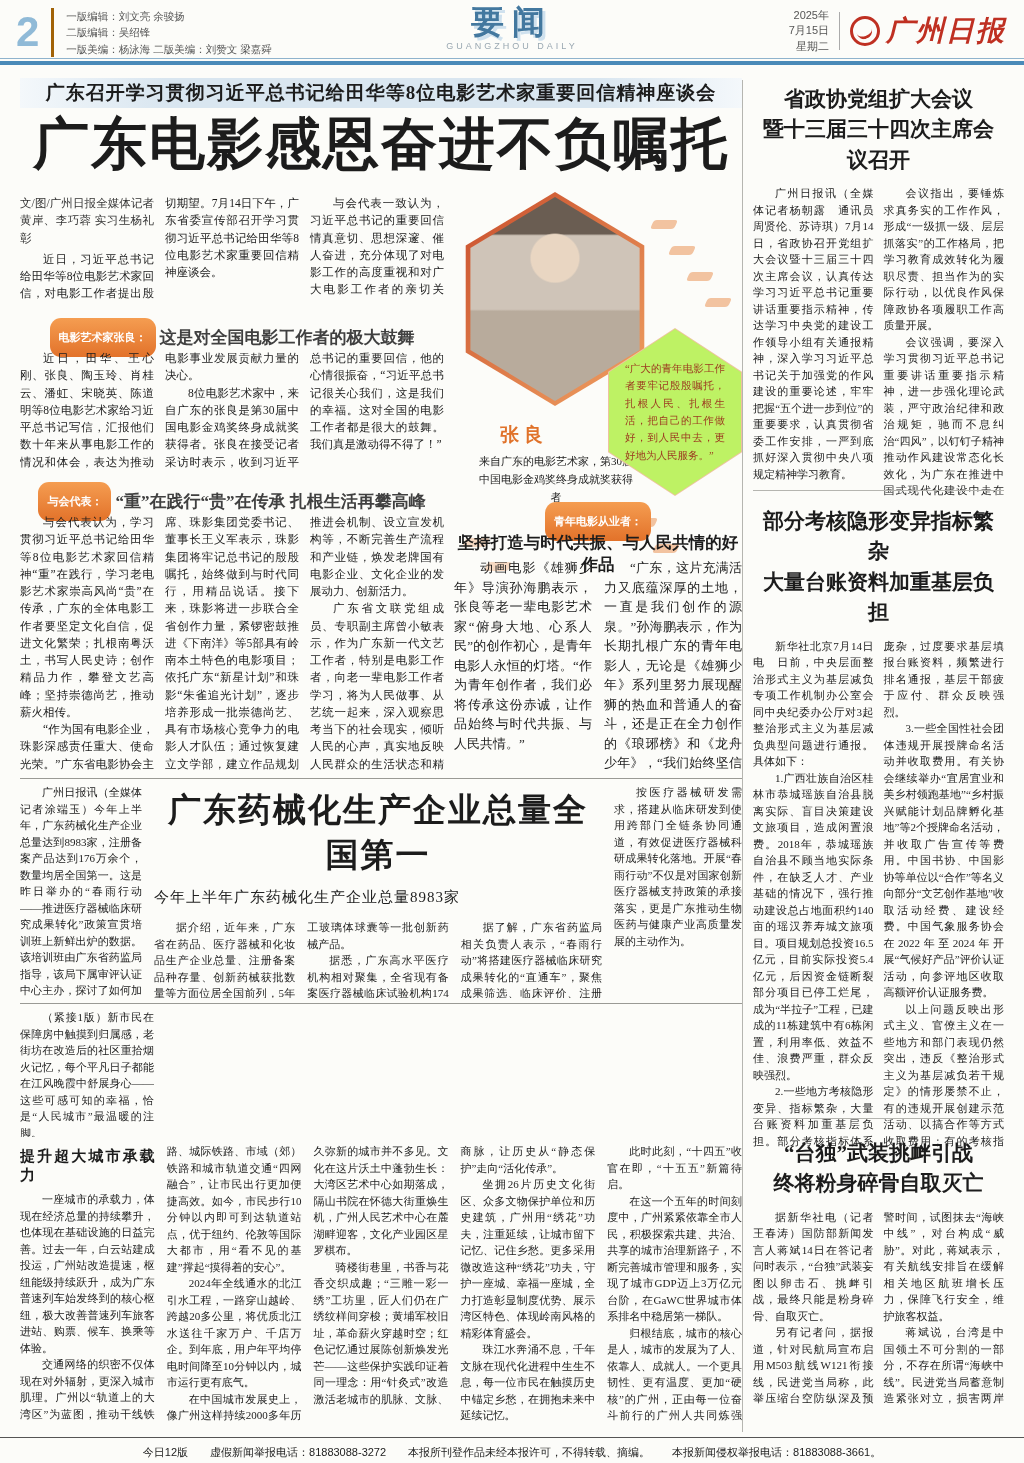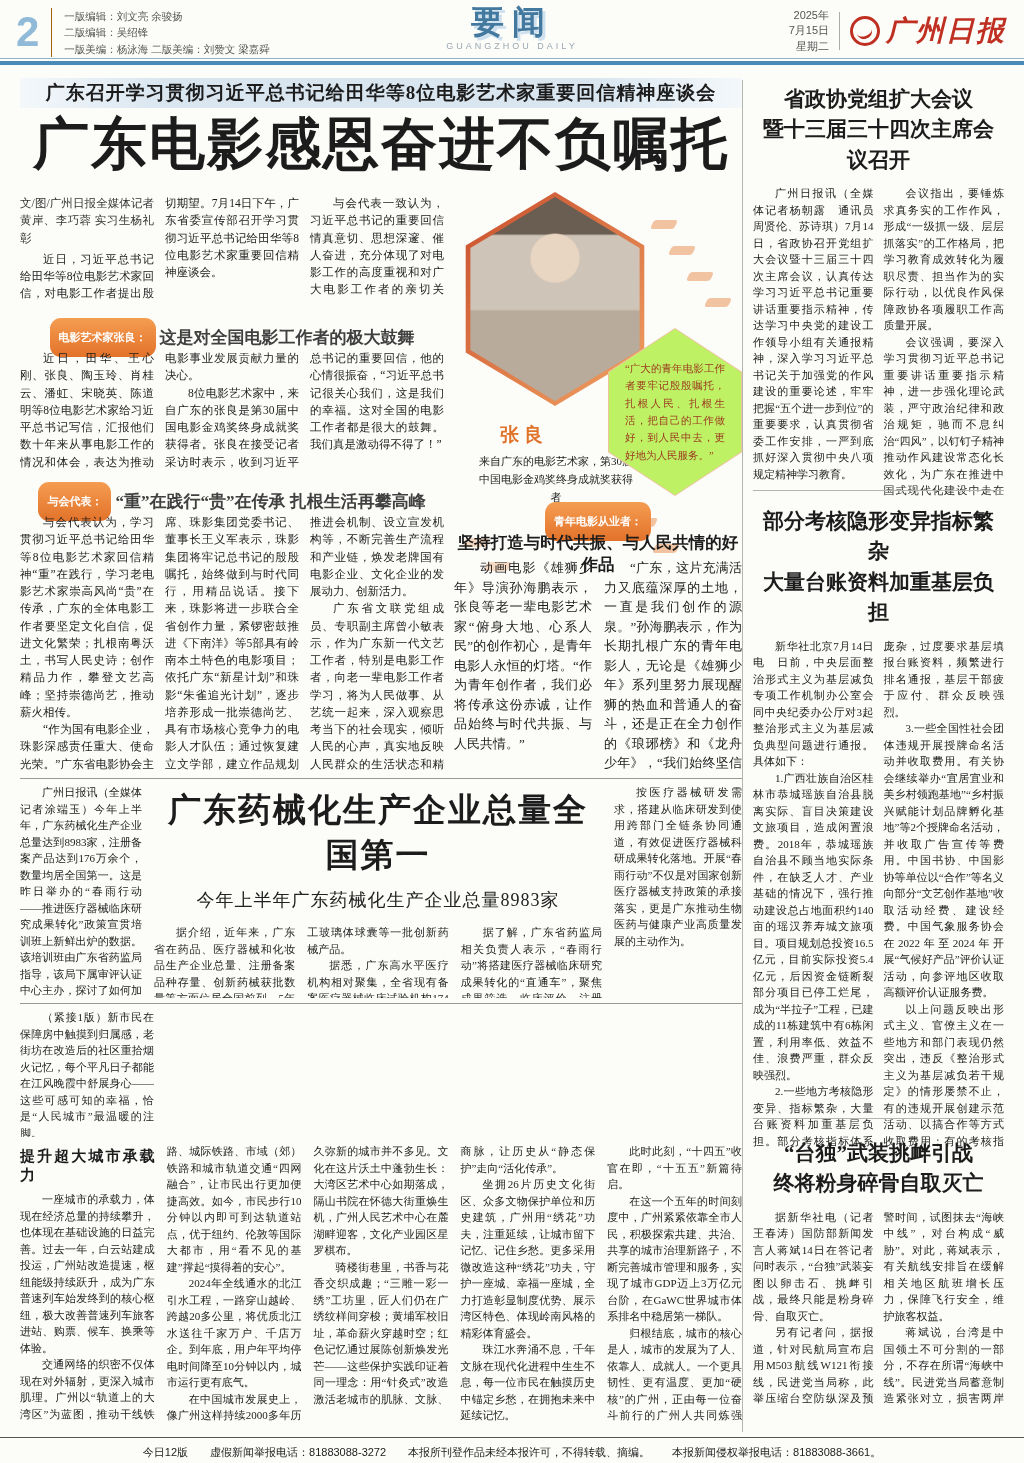--- a/index.html
+++ b/index.html
@@ -6,21 +6,21 @@
   html,body { background:#d8d8d4; }
   .page {
     position:relative; width:1024px; height:1463px; margin:0 auto;
     background:#fcfcf9; color:#1c1c1c; overflow:hidden;
     font-family:"Liberation Serif","DejaVu Serif",serif;
   }
   
   .hdr { position:absolute; top:0; left:0; width:1024px; height:62px; }
   .hdr-left { position:absolute; left:16px; top:8px; display:flex; align-items:center; gap:12px; }
   .pagenum { font-family:"Liberation Sans",sans-serif; font-size:42px; font-weight:bold; color:#90bad7; line-height:1; }
-  .editors { border-left:1px solid #a16207; padding-left:12px; font-family:"Liberation Sans",sans-serif; font-size:10.5px; color:#555; line-height:1.55; }
+  .editors { border-left:3px solid #a16207; padding-left:12px; font-family:"Liberation Sans",sans-serif; font-size:10.5px; color:#555; line-height:1.55; }
   .hdr-center { position:absolute; left:50%; top:4px; transform:translateX(-50%); text-align:center; }
   .section-cn { font-size:33px; font-weight:bold; color:#43789f; letter-spacing:8px; text-shadow:3px 3px 0 #cfe1ee; line-height:1.1; }
   .section-en { font-family:"Liberation Sans",sans-serif; font-size:9px; color:#9aa8b2; letter-spacing:3px; margin-top:1px; }
   .hdr-right { position:absolute; right:18px; top:8px; display:flex; align-items:center; gap:10px; }
   .dateblock { font-family:"Liberation Sans",sans-serif; font-size:11px; color:#555; text-align:right; line-height:1.4; }
   .hdr-vline { width:1px; height:38px; background:#aaa; }
   .logo { display:flex; align-items:center; gap:6px; color:#bf3022; }
   .logo-mark { width:30px; height:30px; border:3px solid #bf3022; border-radius:50%; position:relative; }
   .logo-mark::after { content:""; position:absolute; left:4px; top:10px; width:16px; height:7px; border-bottom:3px solid #bf3022; border-radius:0 0 10px 10px; transform:rotate(-18deg); }
   .logo-text { font-size:28px; font-weight:bold; font-style:italic; letter-spacing:2px; }
@@ -84,21 +84,21 @@
   .ra { top:4px; } .ra .r-flow { height:316px; }
   .rb { top:426px; } .rb .r-flow { height:512px; }
   .rc { top:1058px; } .rc .r-flow { height:212px; }
   .hdiv { position:absolute; left:0; width:251px; height:1px; background:#b5b5b0; }
   .hdiv1 { top:410px; } .hdiv2 { top:1038px; }
   
   .pharma { position:absolute; left:20px; top:784px; width:722px; height:214px; display:flex; gap:12px; }
   .ph-left { width:122px; height:214px; font-size:11px; }
   .ph-center { flex:1; display:flex; flex-direction:column; }
   .ph-headline { font-size:33px; font-weight:900; text-align:center; letter-spacing:2px; margin-top:4px; }
-  .ph-subhead { font-size:18px; text-align:center; margin-top:10px; letter-spacing:1px; color:#222; }
+  .ph-subhead { font-size:15px; text-align:left; margin-top:10px; letter-spacing:1px; color:#222; }
   .ph-flow { margin-top:12px; flex:1; columns:3; column-gap:12px; font-size:11px; }
   .ph-right { width:128px; height:214px; font-size:11px; }
   
   .city { position:absolute; left:20px; top:1009px; width:722px; height:423px; }
   .city-top { display:flex; height:128px; }
   .city-cont { width:134px; height:128px; font-size:11px; }
   .city-headline { margin-left:auto; width:310px; font-size:30px; font-weight:900; text-align:center; letter-spacing:1px; margin-top:10px; }
   .city-flow { margin-top:6px; height:286px; columns:5; column-gap:12px; font-size:11px; }
   .city-sub { font-size:15px; font-weight:bold; margin:4px 0 6px; text-indent:0; }
   

